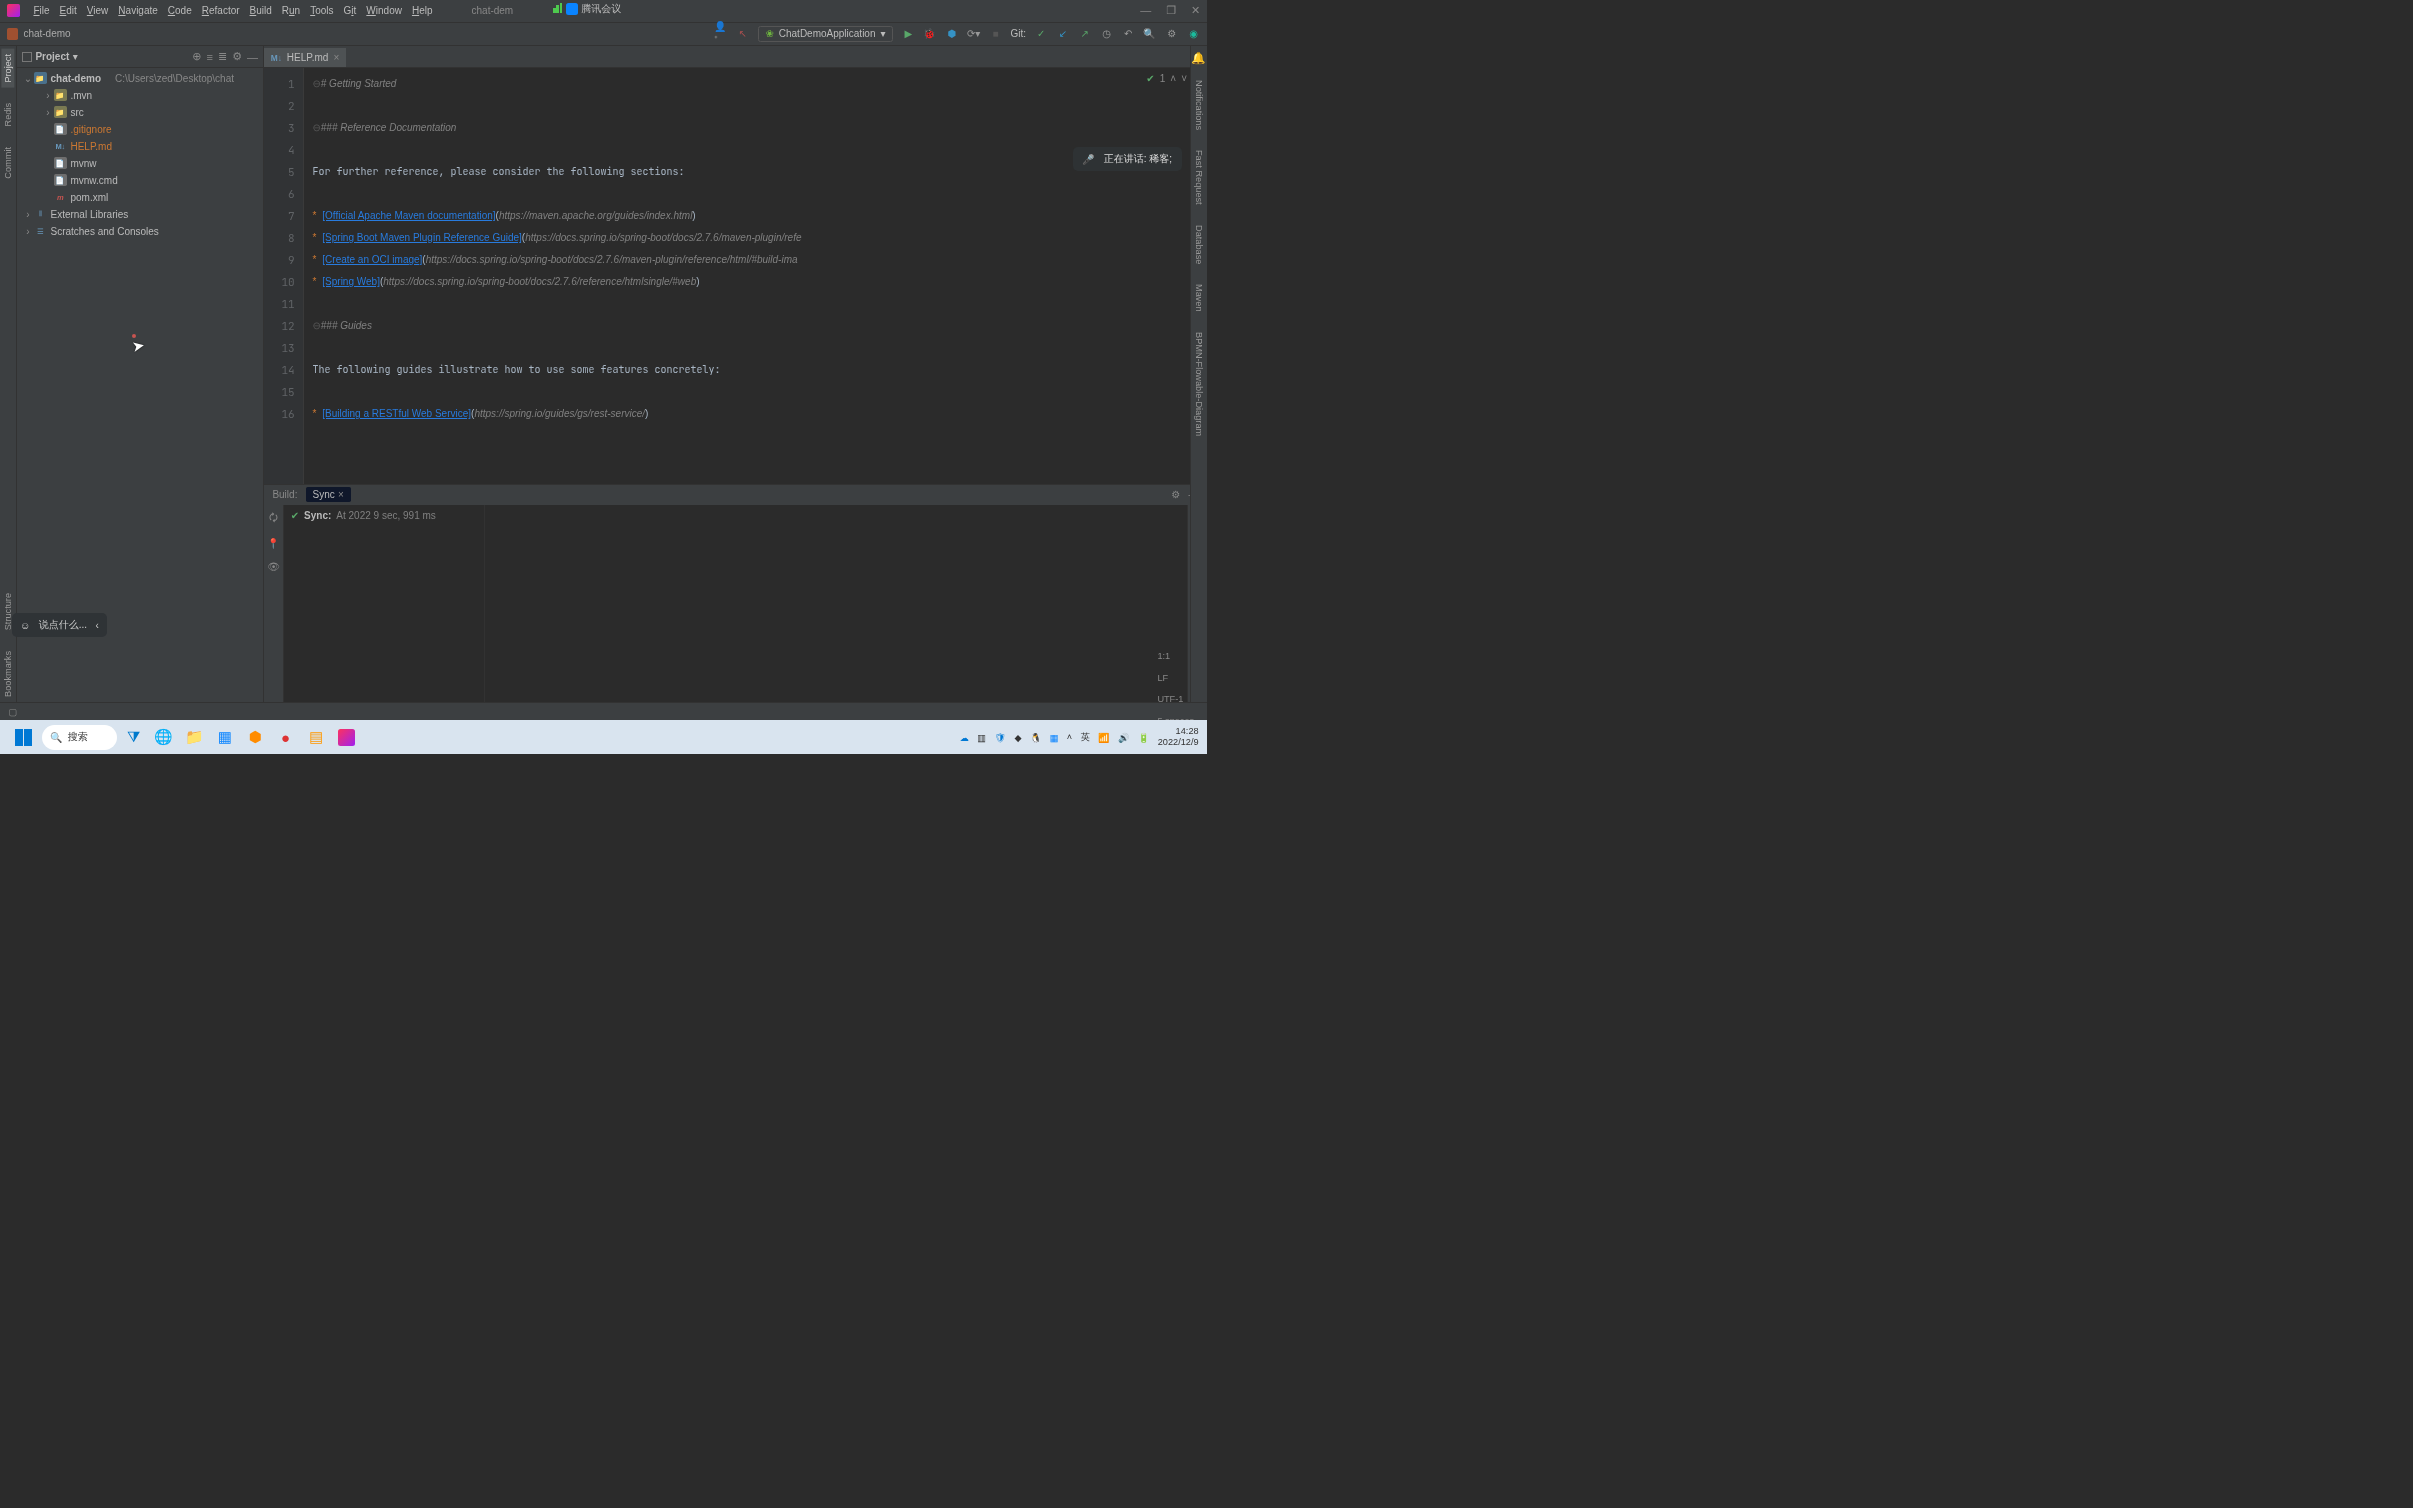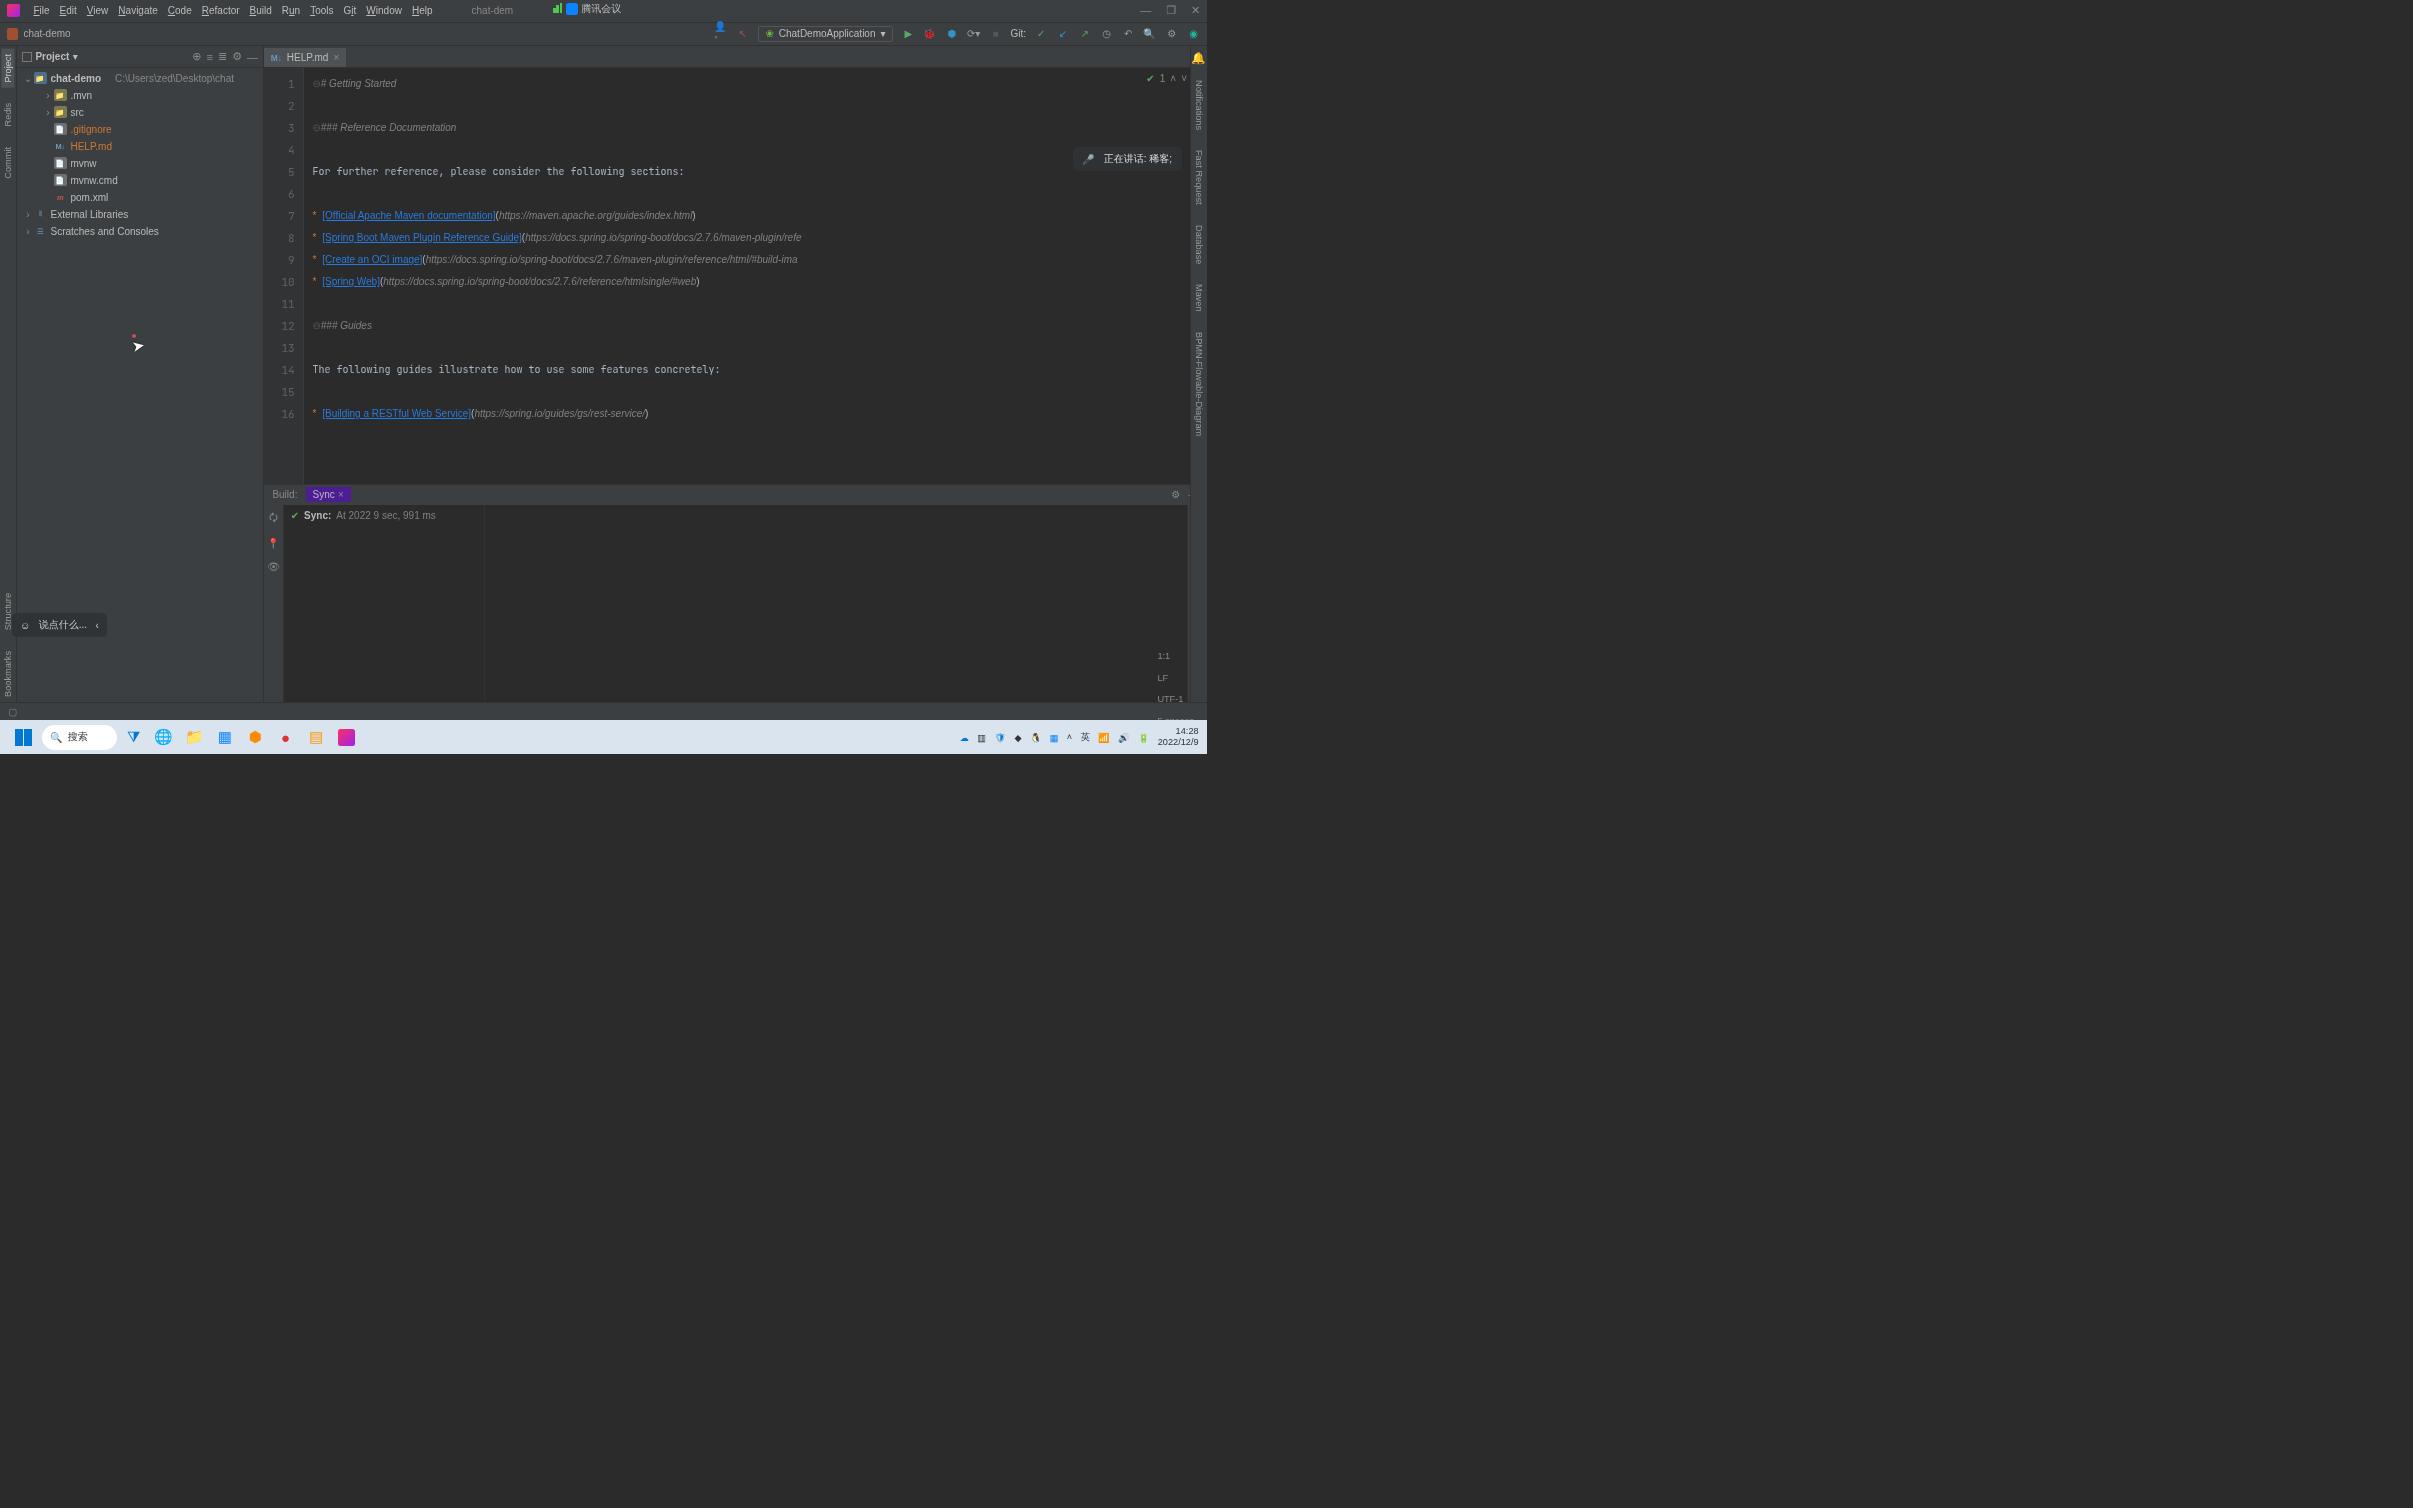--- a/index.html
+++ b/index.html
@@ -75,21 +75,21 @@
 .code .c-bul { color: #cc7832; }
 .code .fold { color: #555; }
 
 .editor-overlay { position: absolute; top: 5px; right: 20px; display: flex; align-items: center; gap: 5px; color: #888; }
 .editor-overlay .check { color: #59a869; }
 
 
 .build-panel { height: 218px; background: #2b2b2b; border-top: 0.8px solid #323232; display: flex; flex-direction: column; position: relative; }
 .build-header { height: 20px; background: #3c3f41; display: flex; align-items: center; padding: 0 8.4px; gap: 8.4px; }
 .build-header .bh-label { color: #888; }
-.build-header .bh-tab { color: #bbb; background: #4c1d95; padding: 1.7px 6.7px; border-radius: 1.7px; display: flex; align-items: center; gap: 3.4px; }
+.build-header .bh-tab { color: #bbb; background: #0f172a; padding: 1.7px 6.7px; border-radius: 1.7px; display: flex; align-items: center; gap: 3.4px; }
 .build-header .bh-tab .x { color: #888; cursor: pointer; }
 .build-header .bh-right { margin-left: auto; display: flex; gap: 8.4px; color: #888; }
 .build-body { flex: 1; display: flex; }
 .build-left-icons { width: 20px; background: #3c3f41; border-right: 0.8px solid #323232; display: flex; flex-direction: column; align-items: center; padding-top: 5px; gap: 11.7px; color: #888; }
 .build-tree { width: 201px; border-right: 0.8px solid #323232; padding: 5px 6.7px; font-family: monospace; }
 .build-tree .brow { display: flex; align-items: center; gap: 5px; }
 .build-tree .ok { color: #59a869; }
 .build-tree .sync-name { color: #bbb; }
 .build-tree .sync-time { color: #808080; }
 .build-right-icons { margin-left: auto; width: 20px; background: #3c3f41; border-left: 0.8px solid #323232; display: flex; flex-direction: column; align-items: center; padding-top: 5px; gap: 8.4px; color: #888; }

